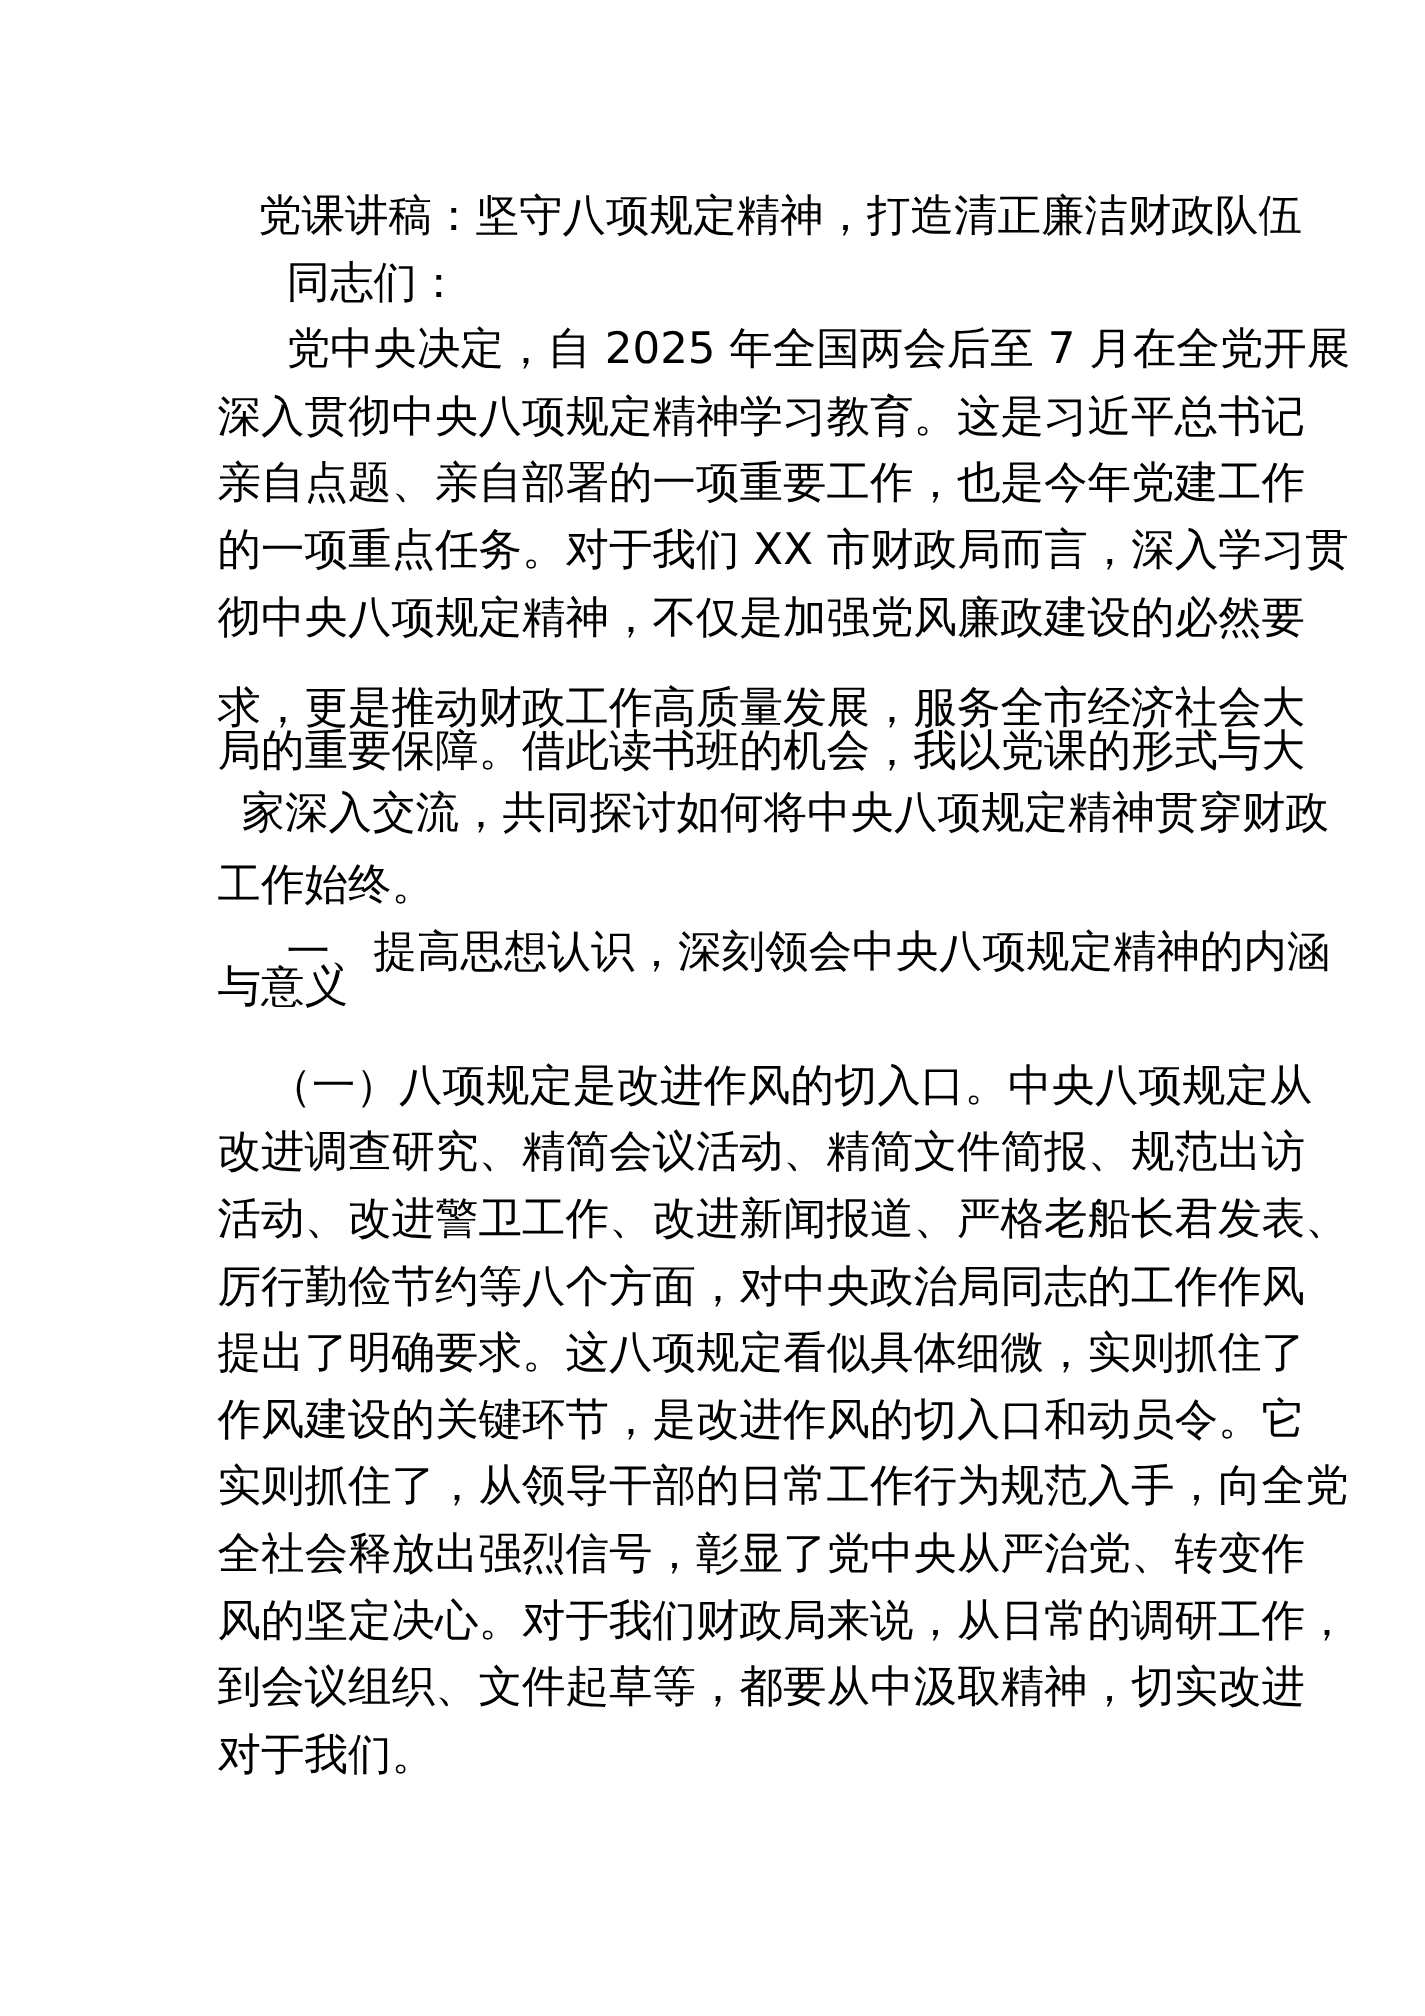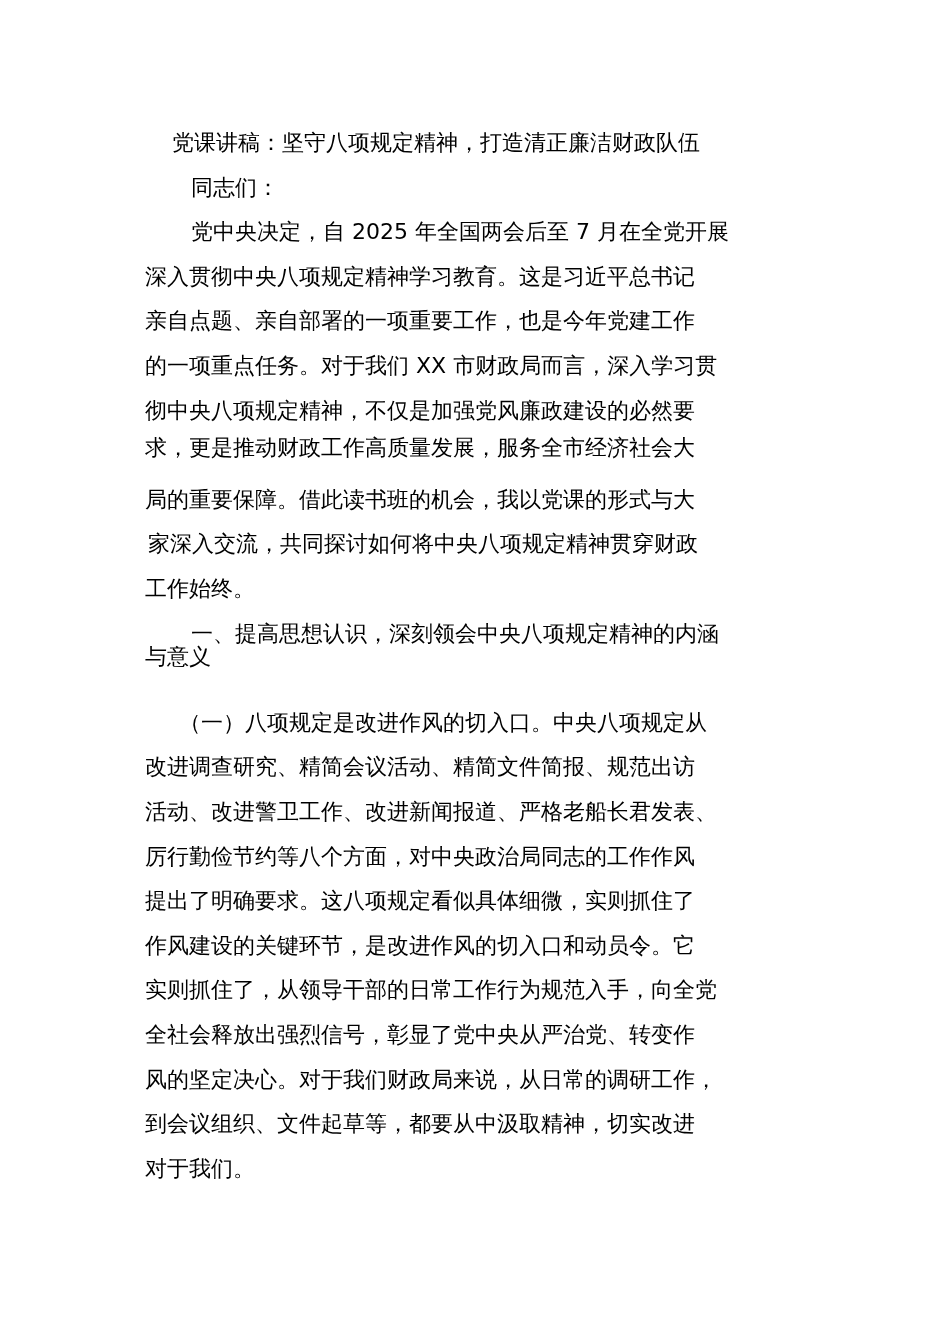--- a/index.html
+++ b/index.html
@@ -1,36 +1,36 @@
 <!DOCTYPE html>
 <html><head>
   <meta charset="utf-8">
   <style>
     html, body { margin: 0; padding: 0; background: #ffffff; }
     body { width: 950px; height: 1344px; position: relative; overflow: hidden;
       font-family: "DejaVu Sans", sans-serif; color: #000000; }
     .page { position: absolute; left: 145px; top: 121px; width: 660px; }
     .line { position: absolute; left: 0; height: 44px; line-height: 44px;
-      font-size: 22px; white-space: nowrap; letter-spacing: 0px; }
+      font-size: 29px; white-space: nowrap; letter-spacing: 0px; }
   </style>
 </head>
 <body>
 
 <div class="page">
   <div class="line" style="top:0px; left:27px;">党课讲稿：坚守八项规定精神，打造清正廉洁财政队伍</div>
   <div id="lines">
       <div class="line" style="top: 44.6px; left: 46px; text-align: center;">同志们：</div>
       <div class="line" style="top: 89.2px; left: 46px;">党中央决定，自 2025 年全国两会后至 7 月在全党开展</div>
       <div class="line" style="top: 133.8px; left: 0px;">深入贯彻中央八项规定精神学习教育。这是习近平总书记</div>
       <div class="line" style="top: 178.4px; left: 0px;">亲自点题、亲自部署的一项重要工作，也是今年党建工作</div>
       <div class="line" style="top: 223px; left: 0px;">的一项重点任务。对于我们 XX 市财政局而言，深入学习贯</div>
       <div class="line" style="top: 267.6px; left: 0px;">彻中央八项规定精神，不仅是加强党风廉政建设的必然要</div>
-      <div class="line" style="top: 305px; left: 0px;">求，更是推动财政工作高质量发展，服务全市经济社会大</div>
+      <div class="line" style="top: 328px; left: 0px;">求，更是推动财政工作高质量发展，服务全市经济社会大</div>
       <div class="line" style="top: 356.8px; left: 0px; text-align: center;">局的重要保障。借此读书班的机会，我以党课的形式与大</div>
-      <div class="line" style="top: 401.4px; left: 3px;">家深入交流，共同探讨如何将中央八项规定精神贯穿财政</div>
+      <div class="line" style="top: 401.4px; left: 16px; font-family: Liberation Mono, monospace;">家深入交流，共同探讨如何将中央八项规定精神贯穿财政</div>
       <div class="line" style="top: 446px; left: 0px;">工作始终。</div>
       <div class="line" style="top: 490.6px; left: 46px;">一、提高思想认识，深刻领会中央八项规定精神的内涵</div>
       <div class="line" style="top: 514px; left: 0px;">与意义</div>
       <div class="line" style="top: 579.8px; left: 34px;">（一）八项规定是改进作风的切入口。中央八项规定从</div>
       <div class="line" style="top: 624.4px; left: 0px;">改进调查研究、精简会议活动、精简文件简报、规范出访</div>
       <div class="line" style="top: 669px; left: 0px;">活动、改进警卫工作、改进新闻报道、严格老船长君发表、</div>
       <div class="line" style="top: 713.6px; left: 0px;">厉行勤俭节约等八个方面，对中央政治局同志的工作作风</div>
       <div class="line" style="top: 758.2px; left: 0px;">提出了明确要求。这八项规定看似具体细微，实则抓住了</div>
       <div class="line" style="top: 802.8px; left: 0px;">作风建设的关键环节，是改进作风的切入口和动员令。它</div>
       <div class="line" style="top: 847.4px; left: 0px;">实则抓住了，从领导干部的日常工作行为规范入手，向全党</div>

